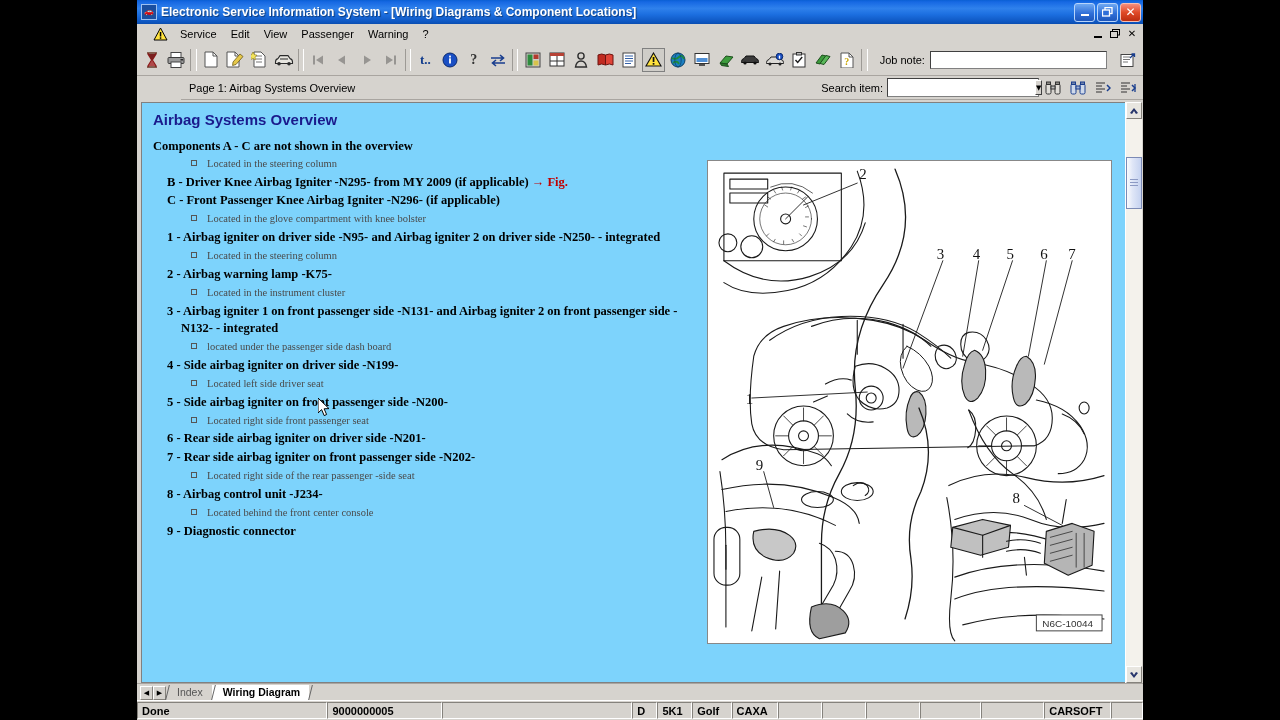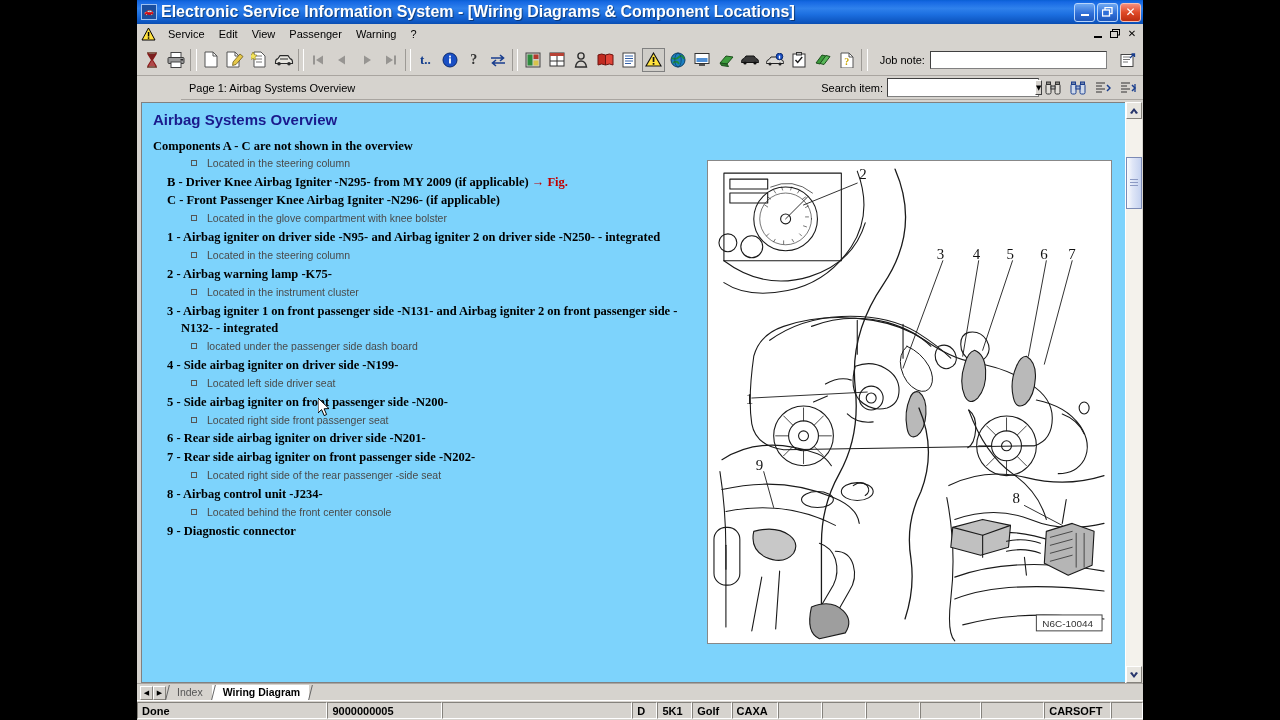--- a/index.html
+++ b/index.html
@@ -27,38 +27,38 @@
     display: flex; align-items: center; padding: 0 2px 0 4px;
     flex: none;
   }
   .title-icon {
     width: 16px; height: 16px; margin-right: 4px;
     background: #1a4fa0; border: 1px solid #9cc0f0;
     font-size: 8px; color: #ffdd55; text-align: center; line-height: 14px;
     font-family: "DejaVu Sans", sans-serif;
   }
   .title-text {
-    color: #fff; font-size: 16px; font-weight: bold;
+    color: #fff; font-size: 12px; font-weight: bold;
     white-space: nowrap; text-shadow: 1px 1px 1px rgba(0,0,0,.45);
     flex: 1; overflow: hidden;
   }
   .win-btns { display: flex; gap: 2px; align-items: center; }
   .win-btn {
     width: 21px; height: 19px; border-radius: 3px;
     border: 1px solid #b7d4fb;
     display: flex; align-items: center; justify-content: center;
     color: #fff; font-size: 11px; font-weight: bold; font-family: "DejaVu Sans", sans-serif;
     background: linear-gradient(to bottom, #6fa9f2, #2f6fd8 55%, #1d56bb);
   }
   .win-btn.close { background: linear-gradient(to bottom, #f48e7d, #e04a28 50%, #bc2d10); border-color: #f7bfb2; }
 
   
   .menubar {
     height: 20px; background: #d6d3ce; display: flex; align-items: center;
-    padding-left: 4px; flex: none; position: relative;
+    padding-left: 16px; flex: none; position: relative;
     border-bottom: 1px solid #d6d3ce;
   }
   .menu-warnicon {
     width: 15px; height: 14px; margin-right: 5px; position: relative;
   }
   .menu-item {
     font-size: 11px; color: #000; padding: 2px 7px; white-space: nowrap; cursor: default;
   }
   .mdi-btns { position: absolute; right: 4px; top: 2px; display: flex; gap: 3px; }
   .mdi-btn {
@@ -133,21 +133,21 @@
   }
   .txtcol { position: absolute; left: 11px; top: 36px; width: 546px; }
 
   .l-intro { font-family: "Liberation Serif", serif; font-size: 12.5px; font-weight: bold; color: #000; margin-bottom: 2px;}
   .l-main {
     font-family: "Liberation Serif", serif; font-size: 12.5px; font-weight: bold; color: #000;
     margin: 1px 0 1px 0; padding-left: 28px; text-indent: -14px; line-height: 1.38;
   }
   .l-main .num { font-weight: bold; }
   .l-sub {
-    font-family: Liberation Sans, sans-serif; font-size: 10.5px; color: #4a4a4a;
+    font-family: Liberation Serif, serif; font-size: 10.5px; color: #4a4a4a;
     margin: 3px 0 3px 0; padding-left: 54px; position: relative; line-height: 1.3;
   }
   .l-sub .bullet {
     position: absolute; left: 38px; top: 3px; width: 6px; height: 6px;
     border: 1px solid #555;
   }
   .fig { color: #c00000; font-weight: bold; }
   .arrow { color: #c00000; font-weight: bold; }
 
   

